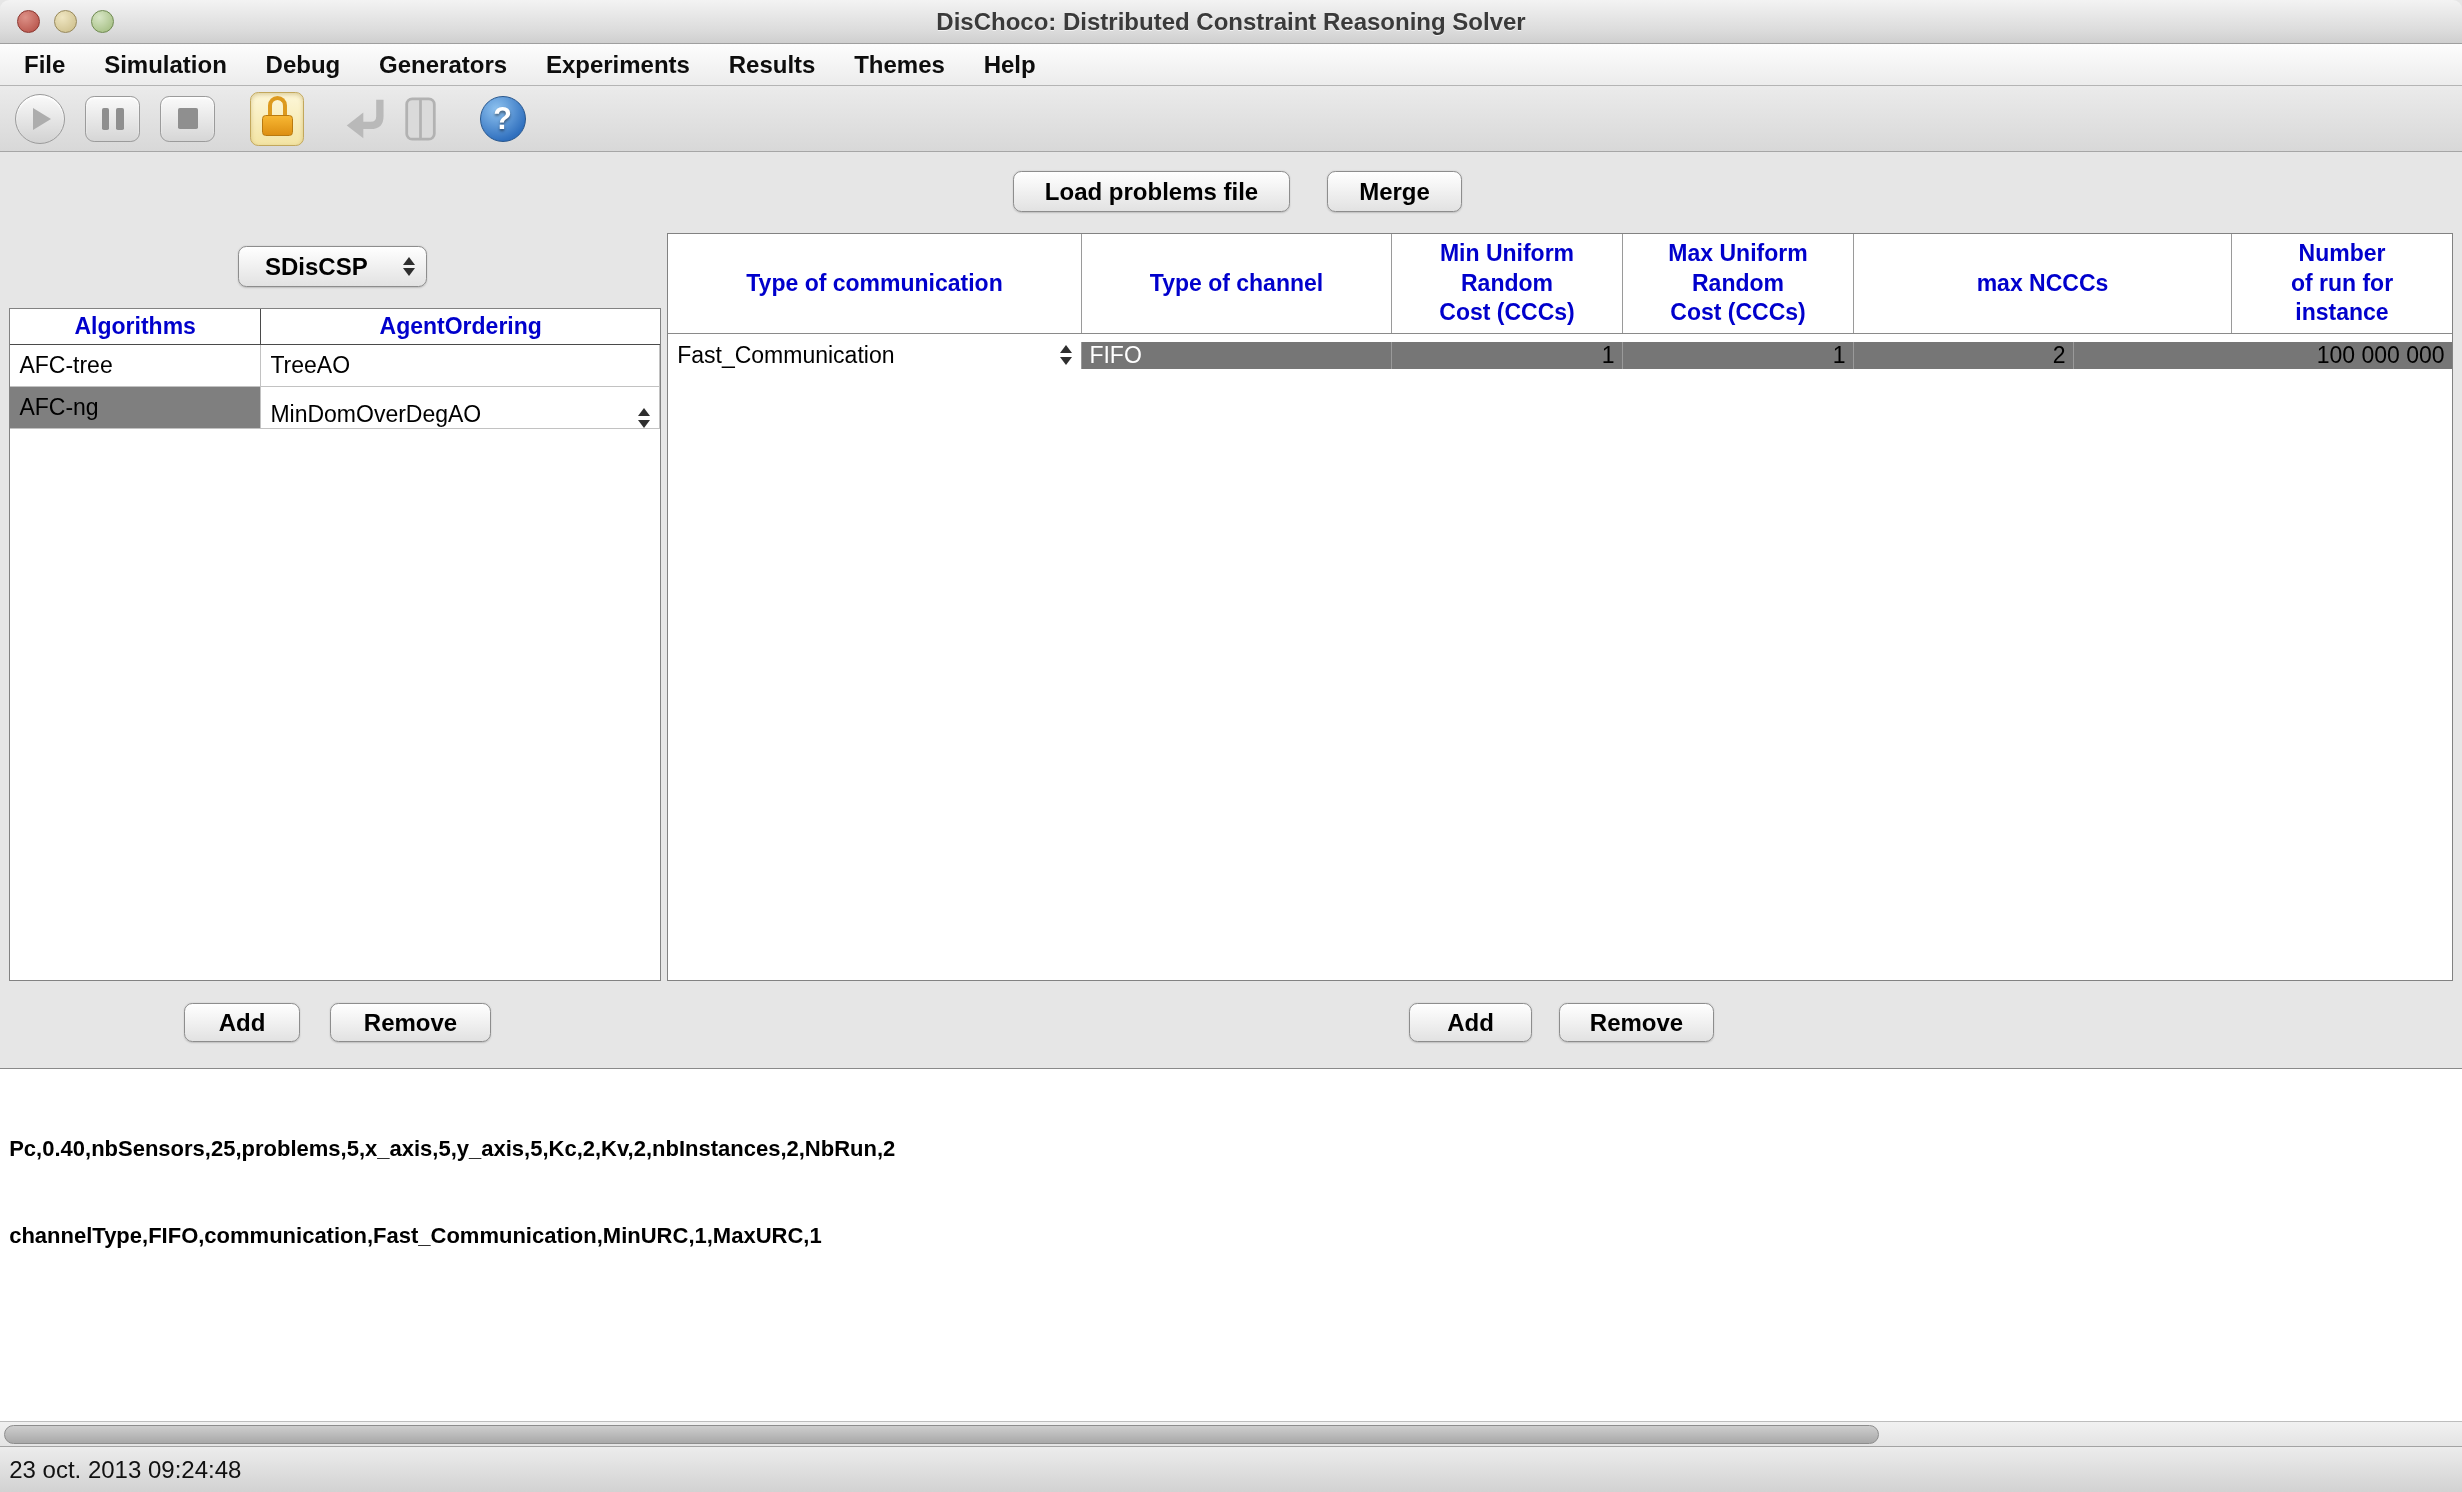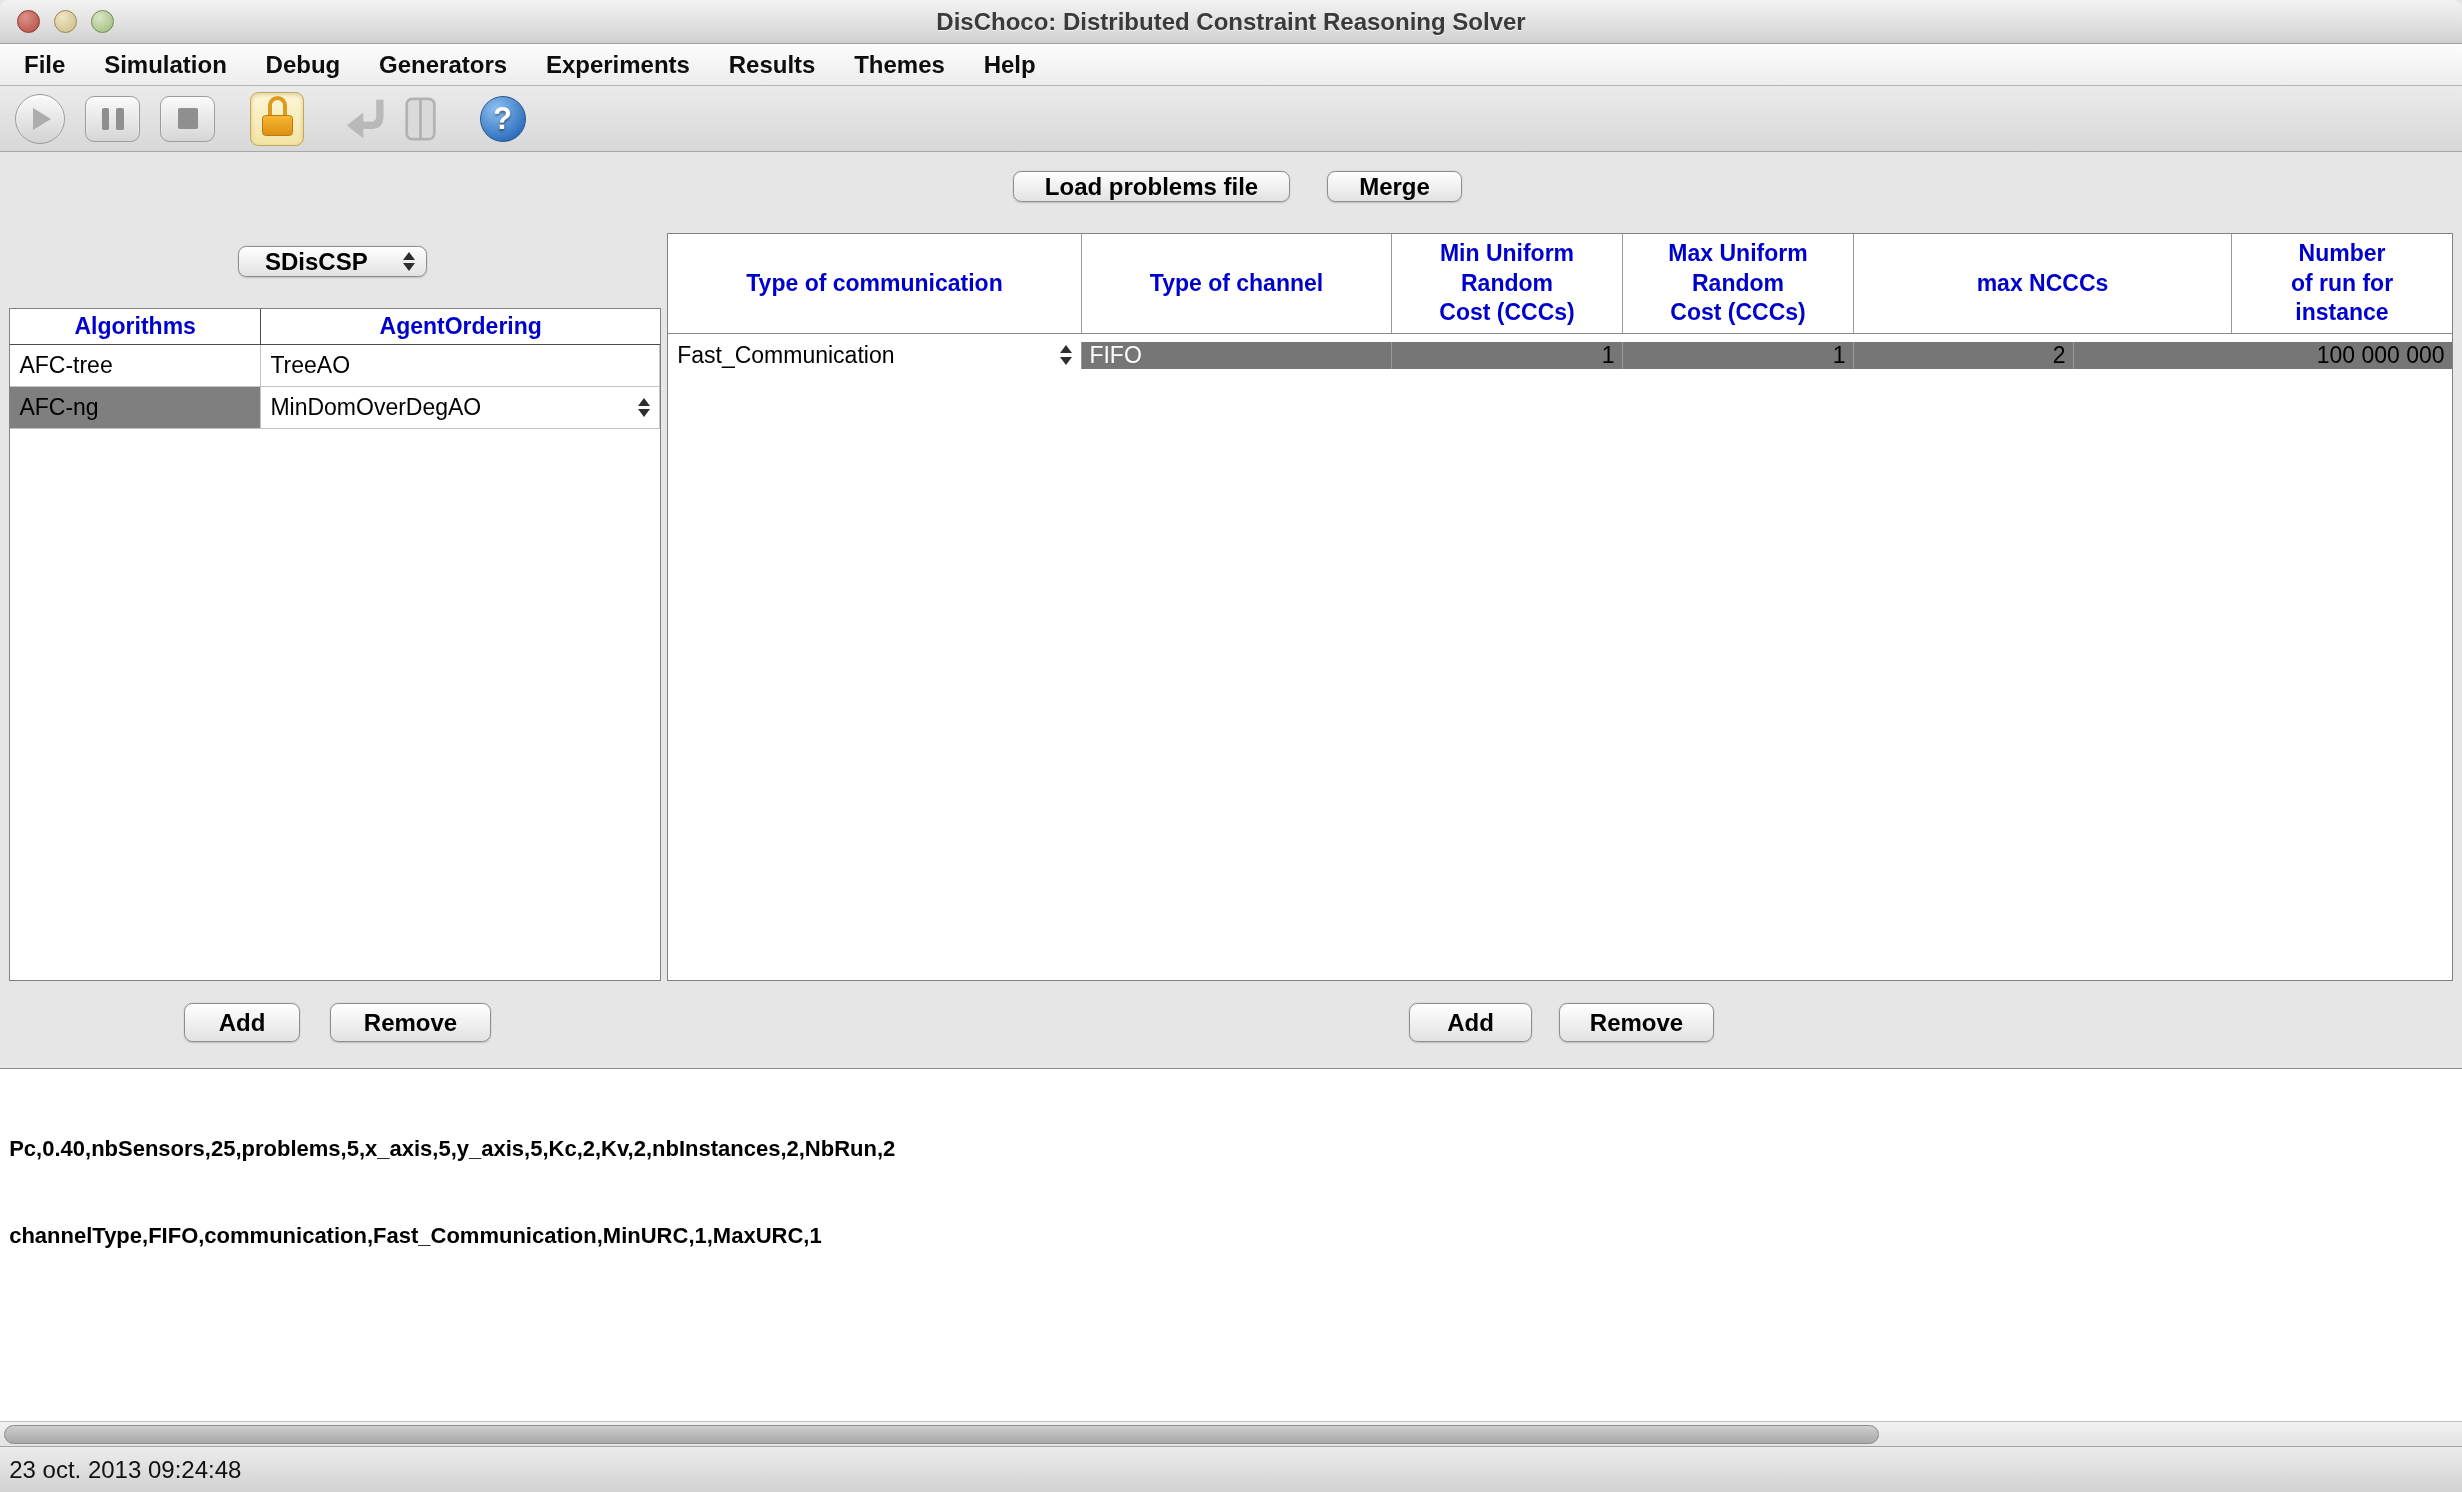--- a/index.html
+++ b/index.html
@@ -63,21 +63,21 @@
   .lock-body{position:absolute;bottom:0;width:31px;height:21px;background:linear-gradient(#f7b733,#dd8f12);border:0.9px solid #b97a10;border-radius:3.7px;box-sizing:border-box;}
   .tb-ghost{flex:0 0 auto;display:flex;align-items:center;justify-content:center;}
   .tb-help{
     width:46px;height:46px;border-radius:50%;flex:0 0 auto;margin-left:42px;
     background:radial-gradient(circle at 35% 28%,#8ec2ef,#2f6fbe 75%);
     border:1.8px solid #27568d;box-sizing:border-box;color:#fff;font-size:30.5px;font-weight:700;
     display:flex;align-items:center;justify-content:center;text-shadow:0 1.8px 2.8px rgba(0,0,0,.45);
   }
   
   .btn{
-    position:absolute;height:31px;box-sizing:border-box;
+    position:absolute;height:41px;box-sizing:border-box;
     border:1.8px solid #8d8d8d;border-radius:8.3px;
     background:linear-gradient(#ffffff,#efefef 55%,#e2e2e2);
     font-size:24px;font-weight:600;color:#000;
     display:flex;align-items:center;justify-content:center;
     box-shadow:0 0.9px 1.8px rgba(0,0,0,.18);
   }
   
   .stepper{display:flex;flex-direction:column;gap:3.7px;align-items:center;}
   .tri-up{width:0;height:0;border-left:7.4px solid transparent;border-right:7.4px solid transparent;border-bottom:9.2px solid #2e2e2e;}
   .tri-down{width:0;height:0;border-left:7.4px solid transparent;border-right:7.4px solid transparent;border-top:9.2px solid #2e2e2e;}
@@ -210,21 +210,21 @@
   <div class="lt-header">
     <div class="lt-hcell" style="width:251px;">Algorithms</div>
     <div class="lt-hcell" style="flex:1;">AgentOrdering</div>
   </div>
   <div class="lt-row">
     <div class="lt-cell" style="width:251px;">AFC-tree</div>
     <div class="lt-cell" style="flex:1;">TreeAO</div>
   </div>
   <div class="lt-row">
     <div class="lt-cell sel" style="width:251px;">AFC-ng</div>
-    <div class="lt-cell edit" style="flex:1;">
+    <div class="lt-cell edit" style="flex:1;align-items:flex-end;">
       <span>MinDomOverDegAO</span>
       <div class="stepper small">
         <div class="tri-up"></div>
           <div class="tri-down"></div>
       </div>
     </div>
   </div>
 </div>
 
 <div id="right-table">

